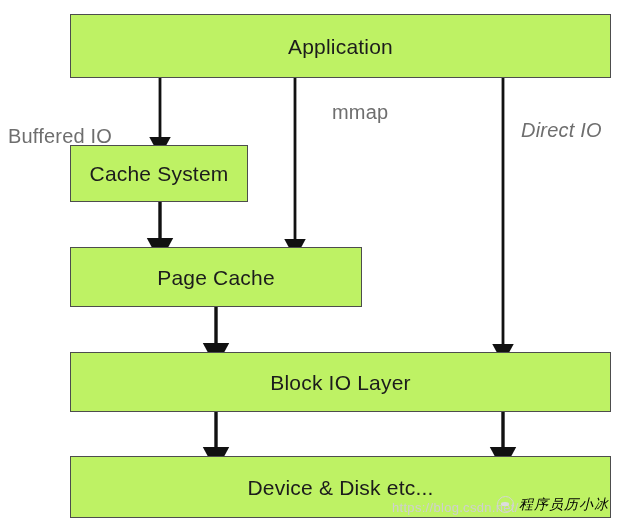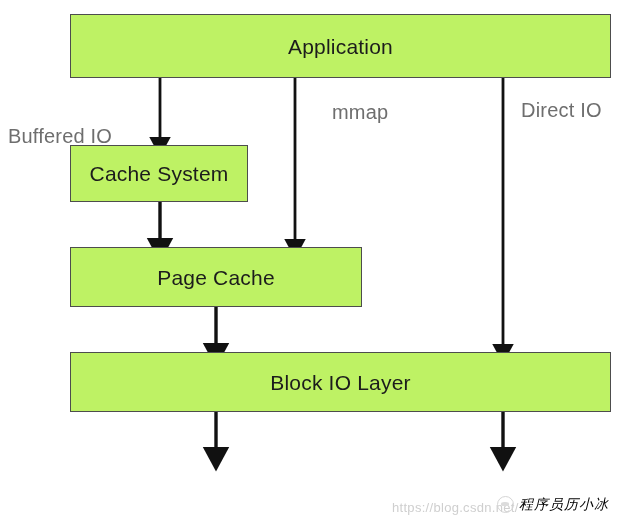--- a/index.html
+++ b/index.html
@@ -134,26 +134,29 @@
   </div>
 
   <div class="node-box" style="left:70px; top:352px; width:541px; height:60px;">
     <span class="node-label">Block IO Layer</span>
   </div>
 
   <div class="node-box" style="left:70px; top:247px; width:292px; height:60px;">
     <span class="node-label">Page Cache</span>
   </div>
 
+  <div class="node-box" style="left:70px; top:456px; width:541px; height:62px;">
+    <span class="node-label">Device &amp; Disk etc...</span>
+  </div>
 
   <div class="edge-label" style="left:8px; top:102px;margin-top:24px;">Buffered IO</div>
 
   <div class="edge-label" style="left:332px; top:102px;">mmap</div>
 
-  <div class="edge-label" style="left:521px; top:100px;">Direct IO</div>
+  <div class="edge-label" style="left:521px; top:120px;font-style:italic;">Direct IO</div>
 
   <div class="watermark-url" style="left:392px; top:500px;">https://blog.csdn.net/</div>
 
   <div class="watermark-badge" style="left:497px; top:496px;"></div>
 
   <div class="watermark-brand" style="left:519px; top:496px;">程序员历小冰</div>
 
 </div>
 
 </body></html>

